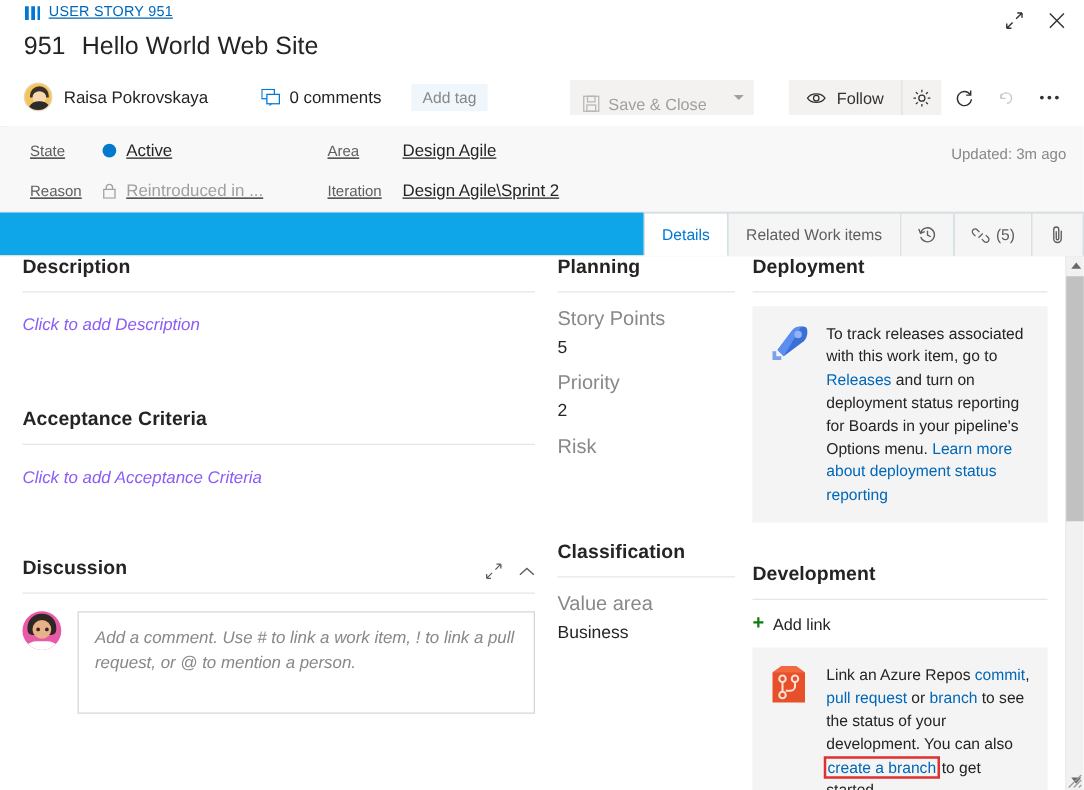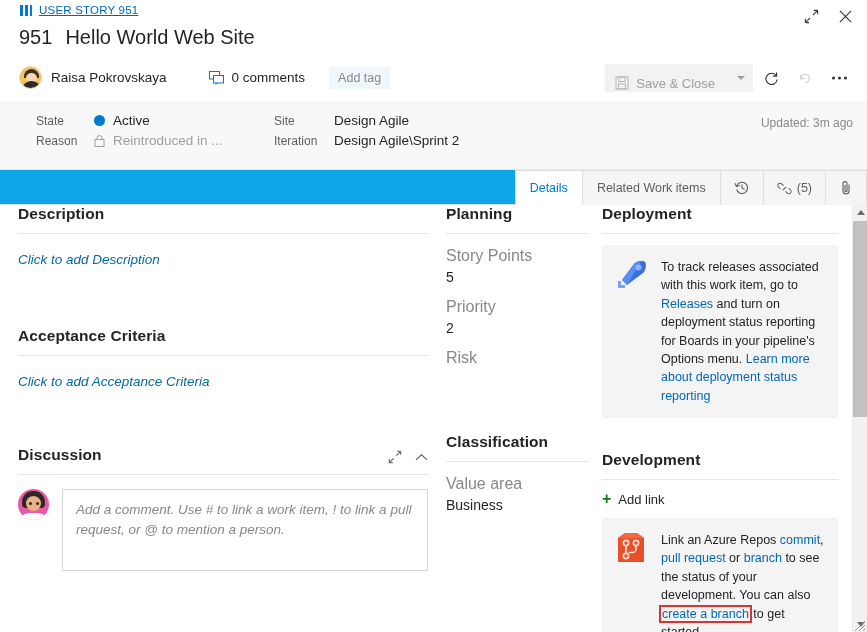--- a/index.html
+++ b/index.html
@@ -179,25 +179,26 @@
   
   .fieldstrip {
     position: absolute;
     left: 0; top: 101px; right: 0;
     height: 69px;
     background: #f8f8f8;
     border-bottom: 1px solid #eaeaea;
   }
   .field-grid {
     position: absolute;
-    left: 36px; top: 12px;
+    left: 24px; top: 12px;
     display: grid;
     grid-template-columns: 58px 180px 60px auto;
-    row-gap: 5px;
+    row-gap: 17px;
     align-items: center;
+    text-decoration: underline;
   }
   .fld-label {
     font-size: 12px; color: #605e5c;
   }
   .fld-value {
     font-size: 13.5px; color: #252423;
     display: flex; align-items: center; gap: 8px;
   }
   .state-dot {
     width: 11px; height: 11px; border-radius: 50%;
@@ -262,21 +263,21 @@
     font-weight: 600;
     letter-spacing: .1px;
   }
   .sec-rule {
     border-bottom: 1px solid #e6e6e6;
     margin-top: 10px;
   }
   .placeholder-text {
     font-style: italic;
     font-size: 13.5px;
-    color: #0369a1;
+    color: #8b5cf6;
     cursor: text;
   }
 
   .discussion-head {
     display: flex; align-items: flex-end; justify-content: space-between;
   }
   .disc-actions { display: flex; align-items: center; gap: 13px; }
   .disc-icon-btn { cursor: pointer; display:flex; }
 
   .comment-row { display: flex; gap: 13px; margin-top: 14px; }
@@ -443,20 +444,44 @@
             <rect x="4" y="1" width="6" height="4.5" fill="none" stroke="#b8b6b4"></rect>
             <rect x="3.5" y="8" width="7" height="5" fill="none" stroke="#b8b6b4"></rect>
           </svg>
           <span>Save &amp; Close</span>
         </div>
         <div class="save-caret">
           <span class="caret-dn"></span>
         </div>
       </div>
 
+      <div class="btn-follow-group">
+        <div class="btn-follow">
+          <svg class="eye-icon" viewBox="0 0 16 11">
+            <path d="M1 5.5 C4 1 12 1 15 5.5 C12 10 4 10 1 5.5 Z" fill="none" stroke="#323130"></path>
+            <circle cx="8" cy="5.5" r="2.2" fill="none" stroke="#323130"></circle>
+          </svg>
+          <span>Follow</span>
+        </div>
+        <div class="btn-gear">
+          <svg width="15" height="15" viewBox="0 0 16 16">
+            <circle cx="8" cy="8" r="2.6" fill="none" stroke="#323130" stroke-width="1.1"></circle>
+            <g stroke="#323130" stroke-width="1.1">
+              <line x1="8" y1="0.8" x2="8" y2="3"></line>
+                <line x1="8" y1="13" x2="8" y2="15.2"></line>
+              <line x1="0.8" y1="8" x2="3" y2="8"></line>
+                <line x1="13" y1="8" x2="15.2" y2="8"></line>
+              <line x1="2.9" y1="2.9" x2="4.5" y2="4.5"></line>
+                <line x1="11.5" y1="11.5" x2="13.1" y2="13.1"></line>
+              <line x1="13.1" y1="2.9" x2="11.5" y2="4.5"></line>
+                <line x1="4.5" y1="11.5" x2="2.9" y2="13.1"></line>
+            </g>
+          </svg>
+        </div>
+      </div>
 
       <div class="tb-icon-btn">
         <svg width="15" height="15" viewBox="0 0 16 16">
           <path d="M13 5 A6 6 0 1 0 14 9" fill="none" stroke="#323130" stroke-width="1.2"></path>
           <path d="M13.4 1.5 L13.4 5.4 L9.6 5.4" fill="none" stroke="#323130" stroke-width="1.2"></path>
         </svg>
       </div>
       <div class="tb-icon-btn">
         <svg width="15" height="15" viewBox="0 0 16 16">
           <path d="M3 8 A4.5 4.5 0 1 1 8 12.5" fill="none" stroke="#c8c6c4" stroke-width="1.2"></path>
@@ -489,21 +514,21 @@
 
   <div class="fieldstrip">
     <div class="field-grid">
       <span class="fld-label">
         <span>State</span>
       </span>
       <span class="fld-value">
         <span class="state-dot"></span>
         <span>Active</span>
       </span>
-      <span class="fld-label">Site</span>
+      <span class="fld-label">Area</span>
       <span class="fld-value">Design Agile</span>
 
       <span class="fld-label">Reason</span>
       <span class="fld-value disabled">
         <svg class="lock-icon" viewBox="0 0 11 13">
           <rect x="1" y="5.5" width="9" height="7" fill="none" stroke="#a19f9d"></rect>
           <path d="M3 5.5 L3 3.4 A2.6 2.6 0 0 1 8 3.4 L8 5.5" fill="none" stroke="#a19f9d"></path>
         </svg>
         <span>Reintroduced in ...</span>
       </span>

